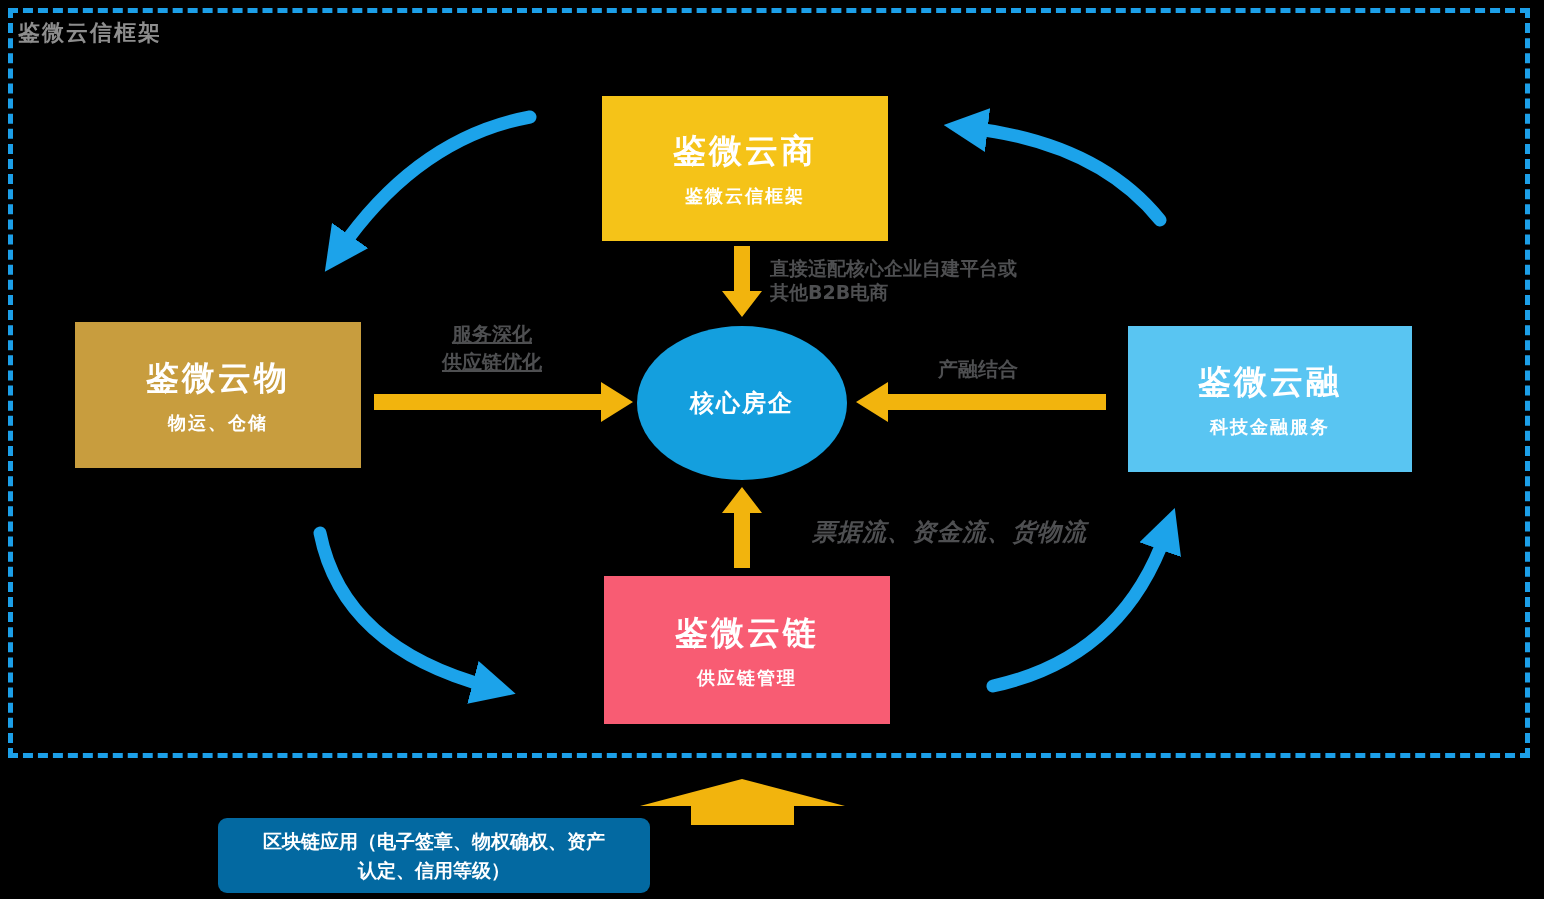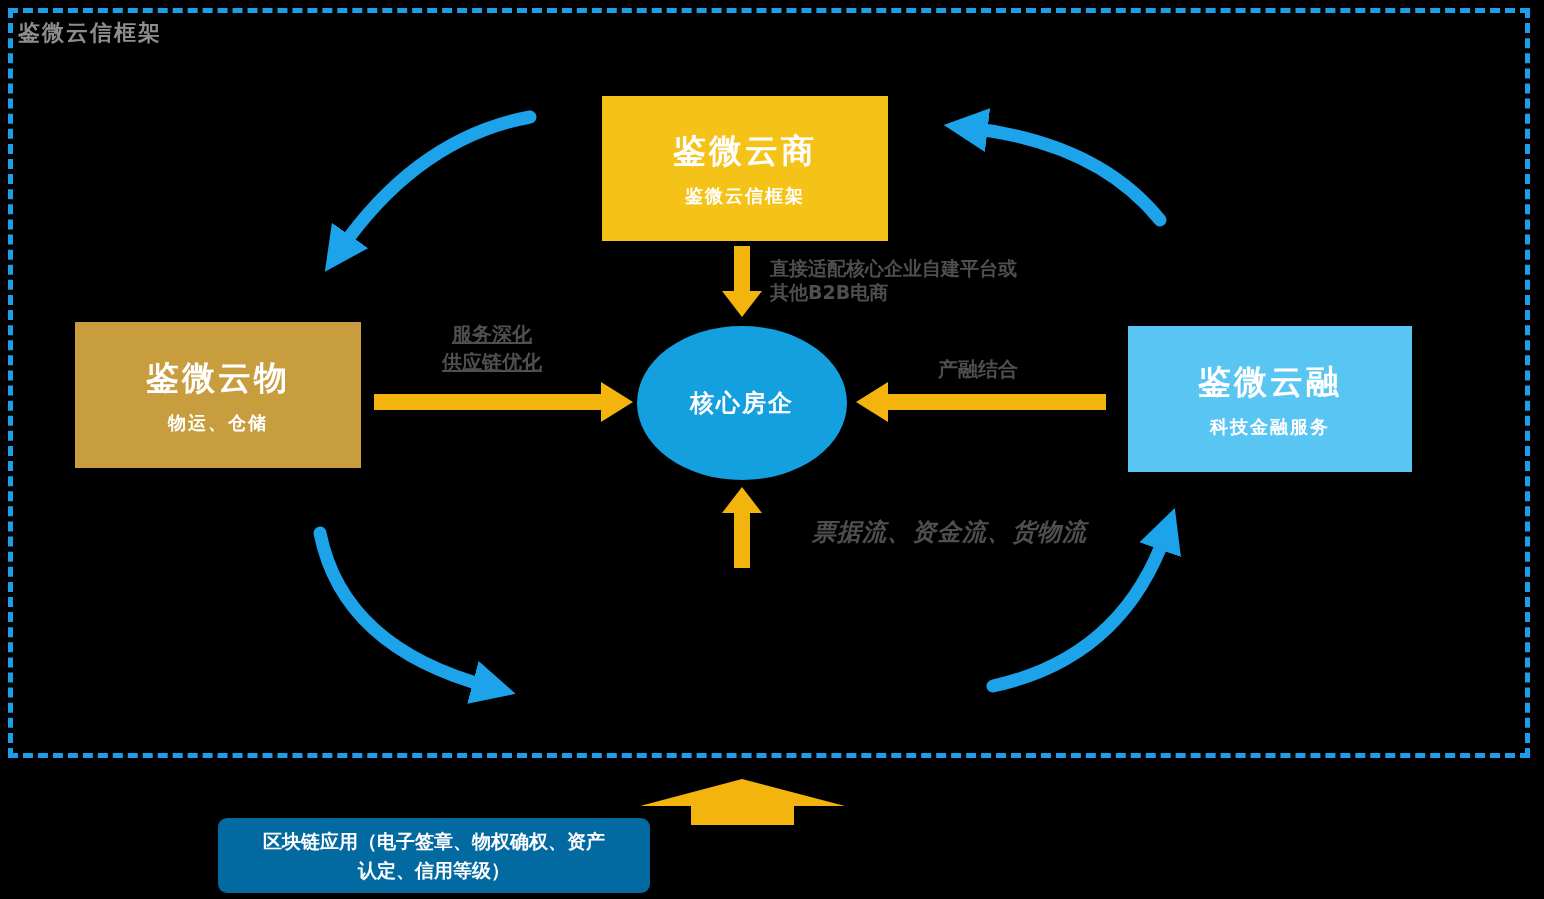--- a/index.html
+++ b/index.html
@@ -70,20 +70,24 @@
   <div class="node node-left" style="background-color: rgb(200, 157, 62);">
     <div class="node-title">鉴微云物</div>
     <div class="node-sub">物运、仓储</div>
   </div>
 
   <div class="node node-right" style="background-color: rgb(89, 197, 242);">
     <div class="node-title">鉴微云融</div>
     <div class="node-sub">科技金融服务</div>
   </div>
 
+  <div class="node node-bottom" style="background-color: rgb(248, 92, 115);">
+    <div class="node-title">鉴微云链</div>
+    <div class="node-sub">供应链管理</div>
+  </div>
 
   <div class="center-ellipse" style="background-color: rgb(20, 159, 222);">
     <span>核心房企</span>
   </div>
 
   <div class="edge-label label-top" style="color: rgb(78, 79, 81);">直接适配核心企业自建平台或
 其他B2B电商</div>
   <div class="edge-label label-left" style="color: rgb(78, 79, 81); text-decoration: underline;">服务深化
 供应链优化</div>
   <div class="edge-label label-right" style="color: rgb(78, 79, 81);">产融结合</div>

